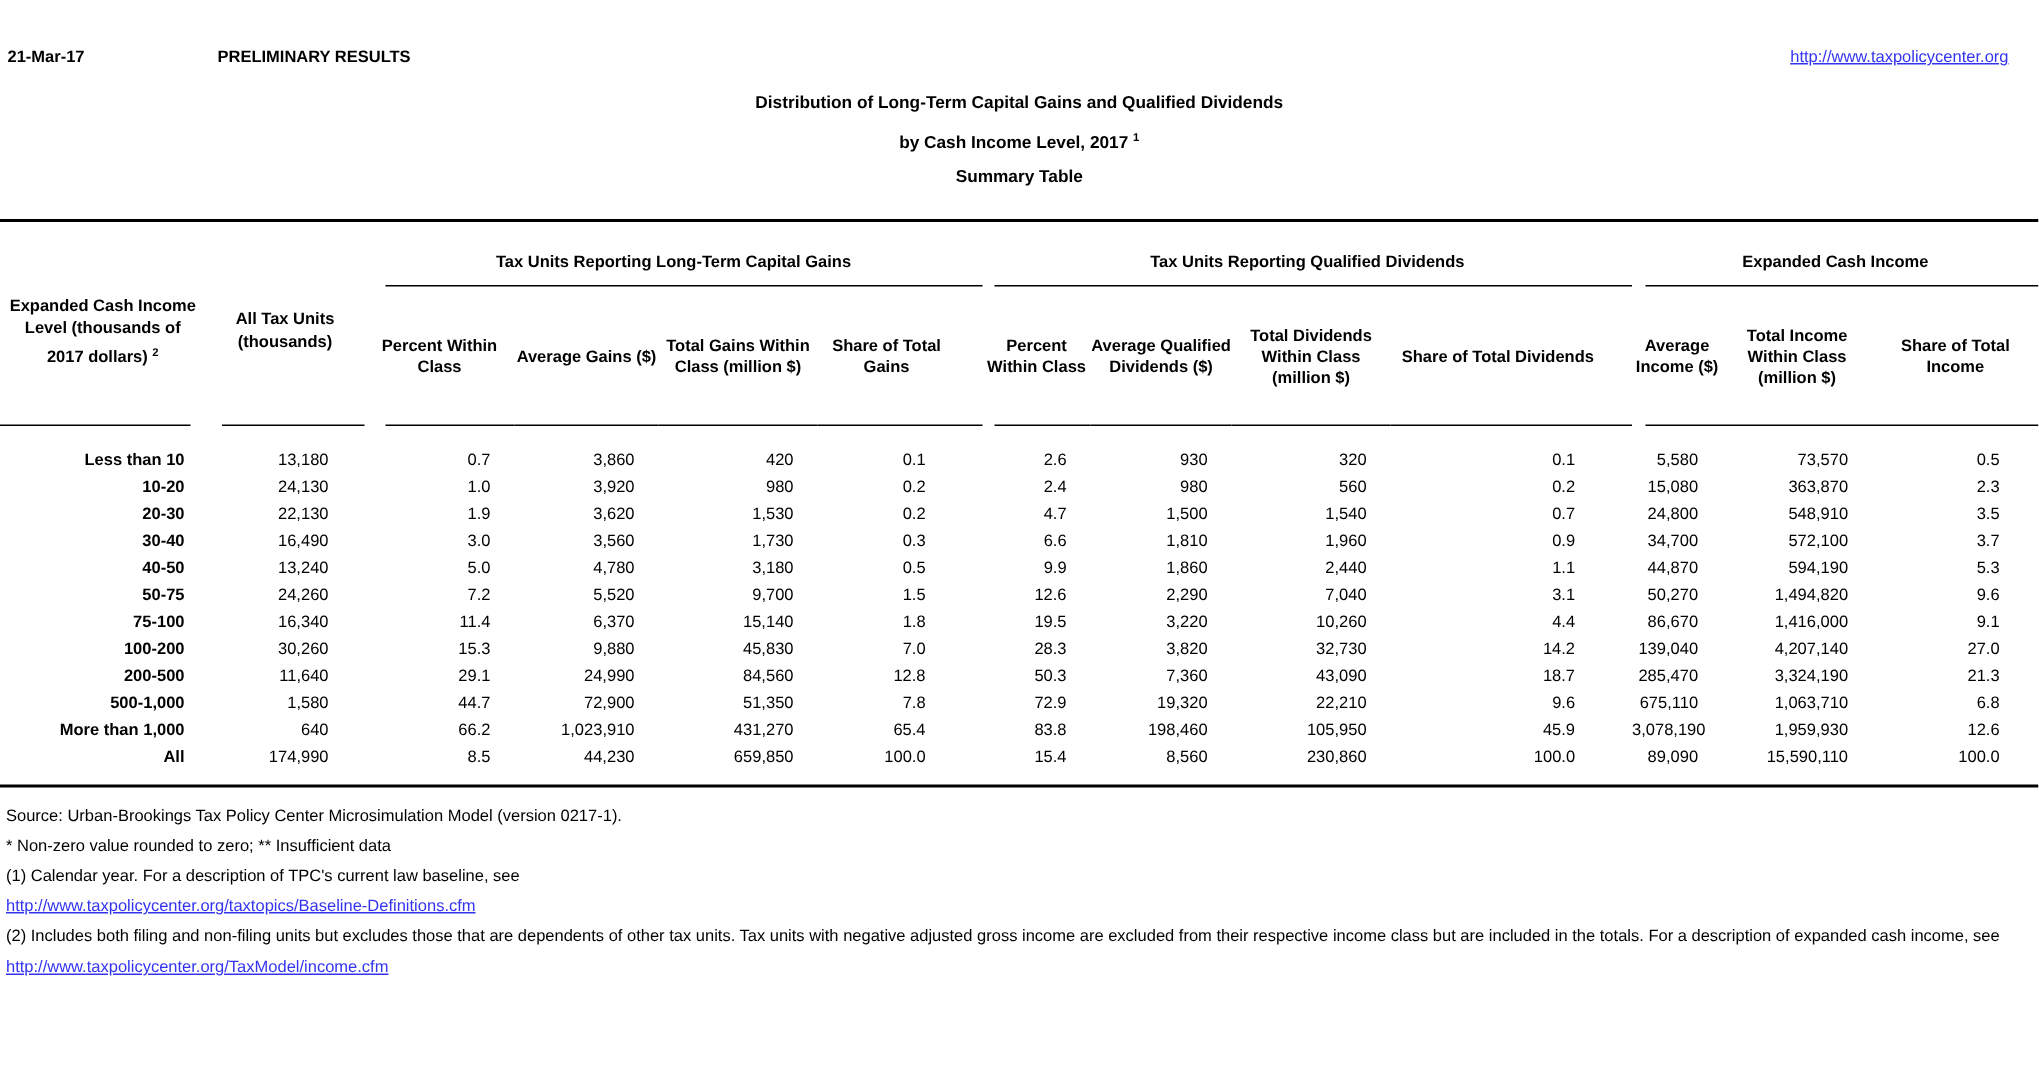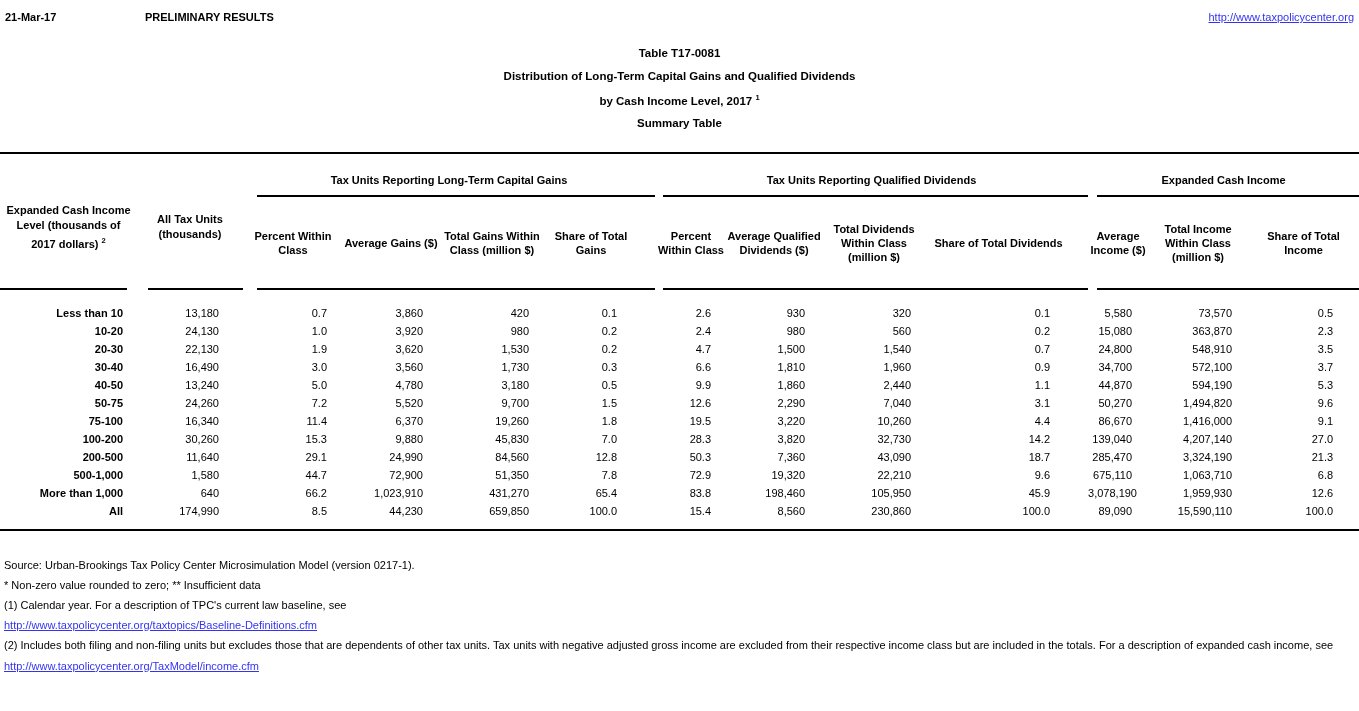--- a/index.html
+++ b/index.html
@@ -5,23 +5,24 @@
   * { margin: 0; padding: 0; box-sizing: border-box; }
   html, body {
     width: 1359px; height: 711px;
     background: #ffffff;
     font-family: "Liberation Sans", sans-serif;
     color: #000;
     overflow: hidden;
   }
   
   .topbar {
-    display: flex; align-items: center;
-    padding: 6px 5px 0 5px;
+    display: flex; align-items: flex-end;
+    padding: 6px 20px 0 5px;
     height: 28px;
+    margin-top: 16px;
   }
   .date { font-size: 11px; font-weight: bold; width: 140px; }
   .prelim { font-size: 11px; font-weight: bold; }
   .topbar .spacer { flex: 1; }
   a.link {
     color: #3434f0; text-decoration: underline; cursor: pointer;
     font-size: 11px;
   }
   
   .titles { margin-top: 14px; text-align: center; }
@@ -54,36 +55,35 @@
   tr.spacer-top td { height: 14px; }
   tr.spacer-bot td { height: 9px; }
   tbody th, tbody td { height: 18px; white-space: nowrap; }
   tbody th { font-weight: bold; text-align: right; padding-right: 14px; }
   tbody td { text-align: right; padding-right: 16px; }
   td.c1 { padding-right: 24px; }
   td.share { padding-right: 38px; }
   td.last { padding-right: 26px; }
   th.share-h { padding-right: 18px; }
   
-  .footer { margin-top: 24px; padding: 0 4px; }
+  .footer { margin-top: 9px; padding: 0 4px; }
   .footer div { font-size: 11px; line-height: 20px; }
   .footer .note2 { line-height: 21px; }
 </style>
 </head>
 <body>
 
 <div class="topbar">
   <span class="date">21-Mar-17</span>
   <span class="prelim">PRELIMINARY RESULTS</span>
   <span class="spacer"></span>
   <a class="link">http://www.taxpolicycenter.org</a>
 </div>
 
 <div class="titles">
-  <div>Table T17-0081</div>
   <div>Distribution of Long-Term Capital Gains and Qualified Dividends</div>
   <div><span>by Cash Income Level, 2017</span> <sup>1</sup></div>
   <div>Summary Table</div>
 </div>
 
 <table>
   <colgroup>
     <col style="width:137px">
       <col style="width:106px">
     <col style="width:100px">
@@ -212,21 +212,21 @@
     <td class="share">3.1</td>
     <td>50,270</td>
     <td>1,494,820</td>
     <td class="last">9.6</td>
   </tr>
       <tr>
     <th>75-100</th>
     <td class="c1">16,340</td>
     <td>11.4</td>
     <td>6,370</td>
-    <td>19,260</td>
+    <td>15,140</td>
     <td class="share">1.8</td>
     <td>19.5</td>
     <td>3,220</td>
     <td>10,260</td>
     <td class="share">4.4</td>
     <td>86,670</td>
     <td>1,416,000</td>
     <td class="last">9.1</td>
   </tr>
       <tr>

